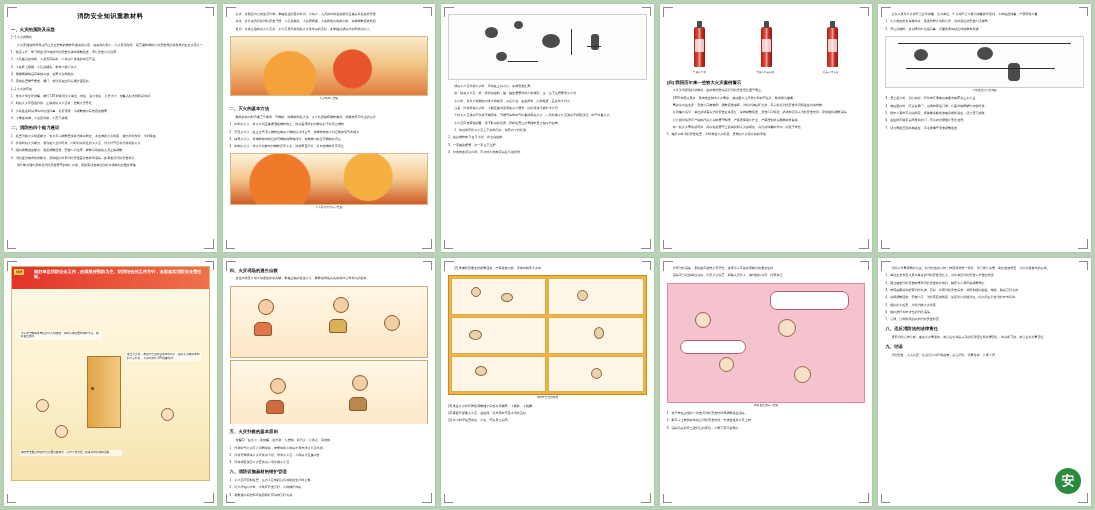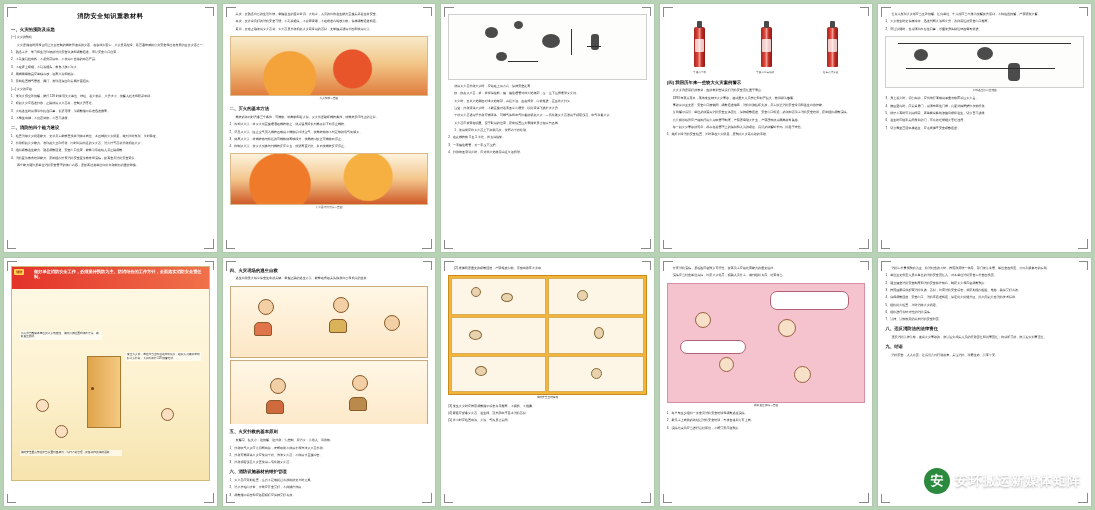--- a/index.html
+++ b/index.html
@@ -557,15 +557,14 @@
         <p class="para">违反消防法律法规，造成火灾事故的，依法追究相关人员的行政责任和刑事责任；构成犯罪的，依法追究刑事责任。</p>
         <div class="h2">九、结语</div>
         <p class="para">消防安全，人人有责。让我们共同行动起来，关注消防、珍爱生命、共享平安。</p>
       </div>
     </div>
 
   </div>
 
   <div class="logo">
     <div class="logo-badge">安</div>
-    <div class="logo-text">安环搬运新媒体矩阵</div>
   </div>
 </div>
 
 </body></html>

